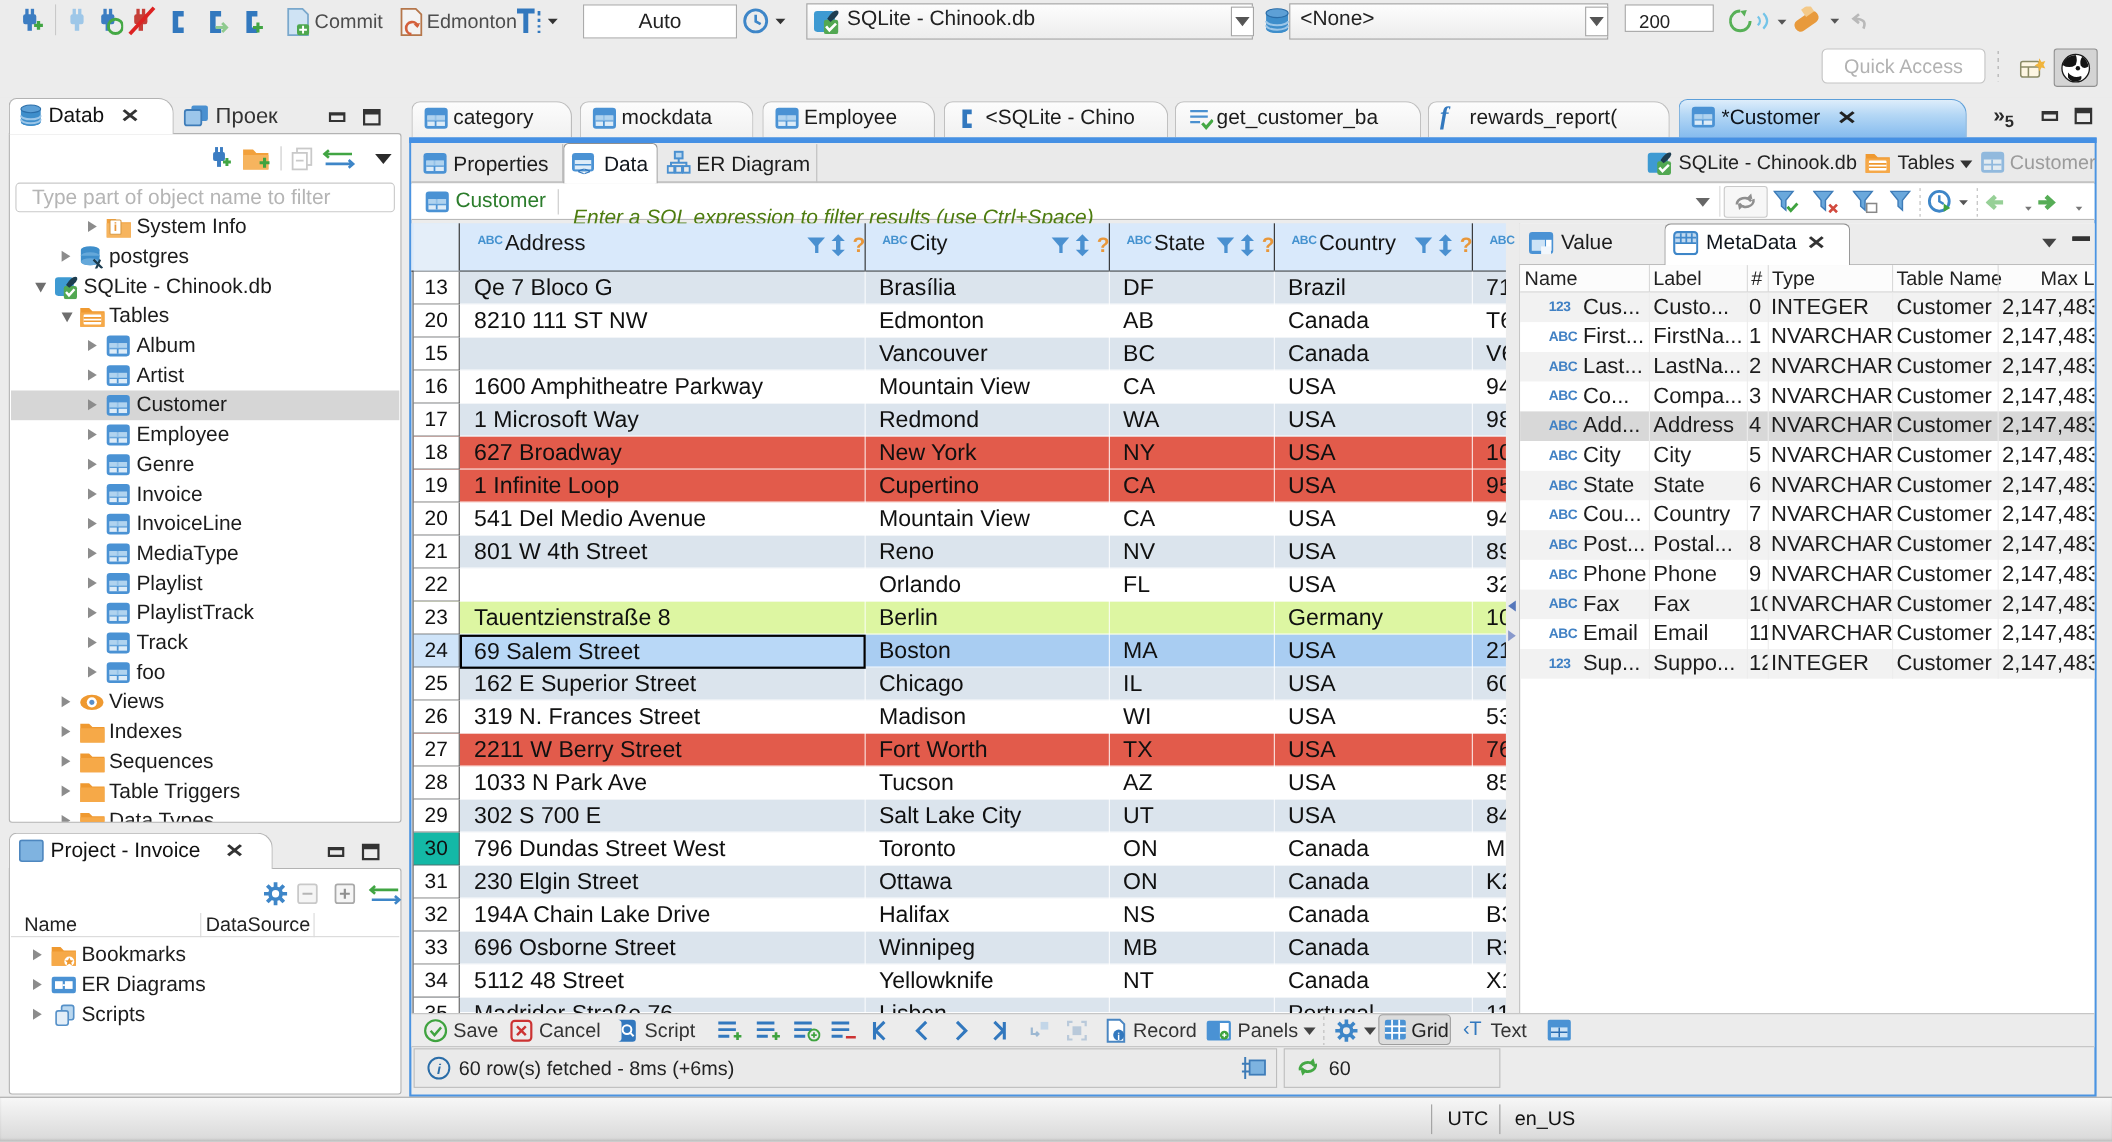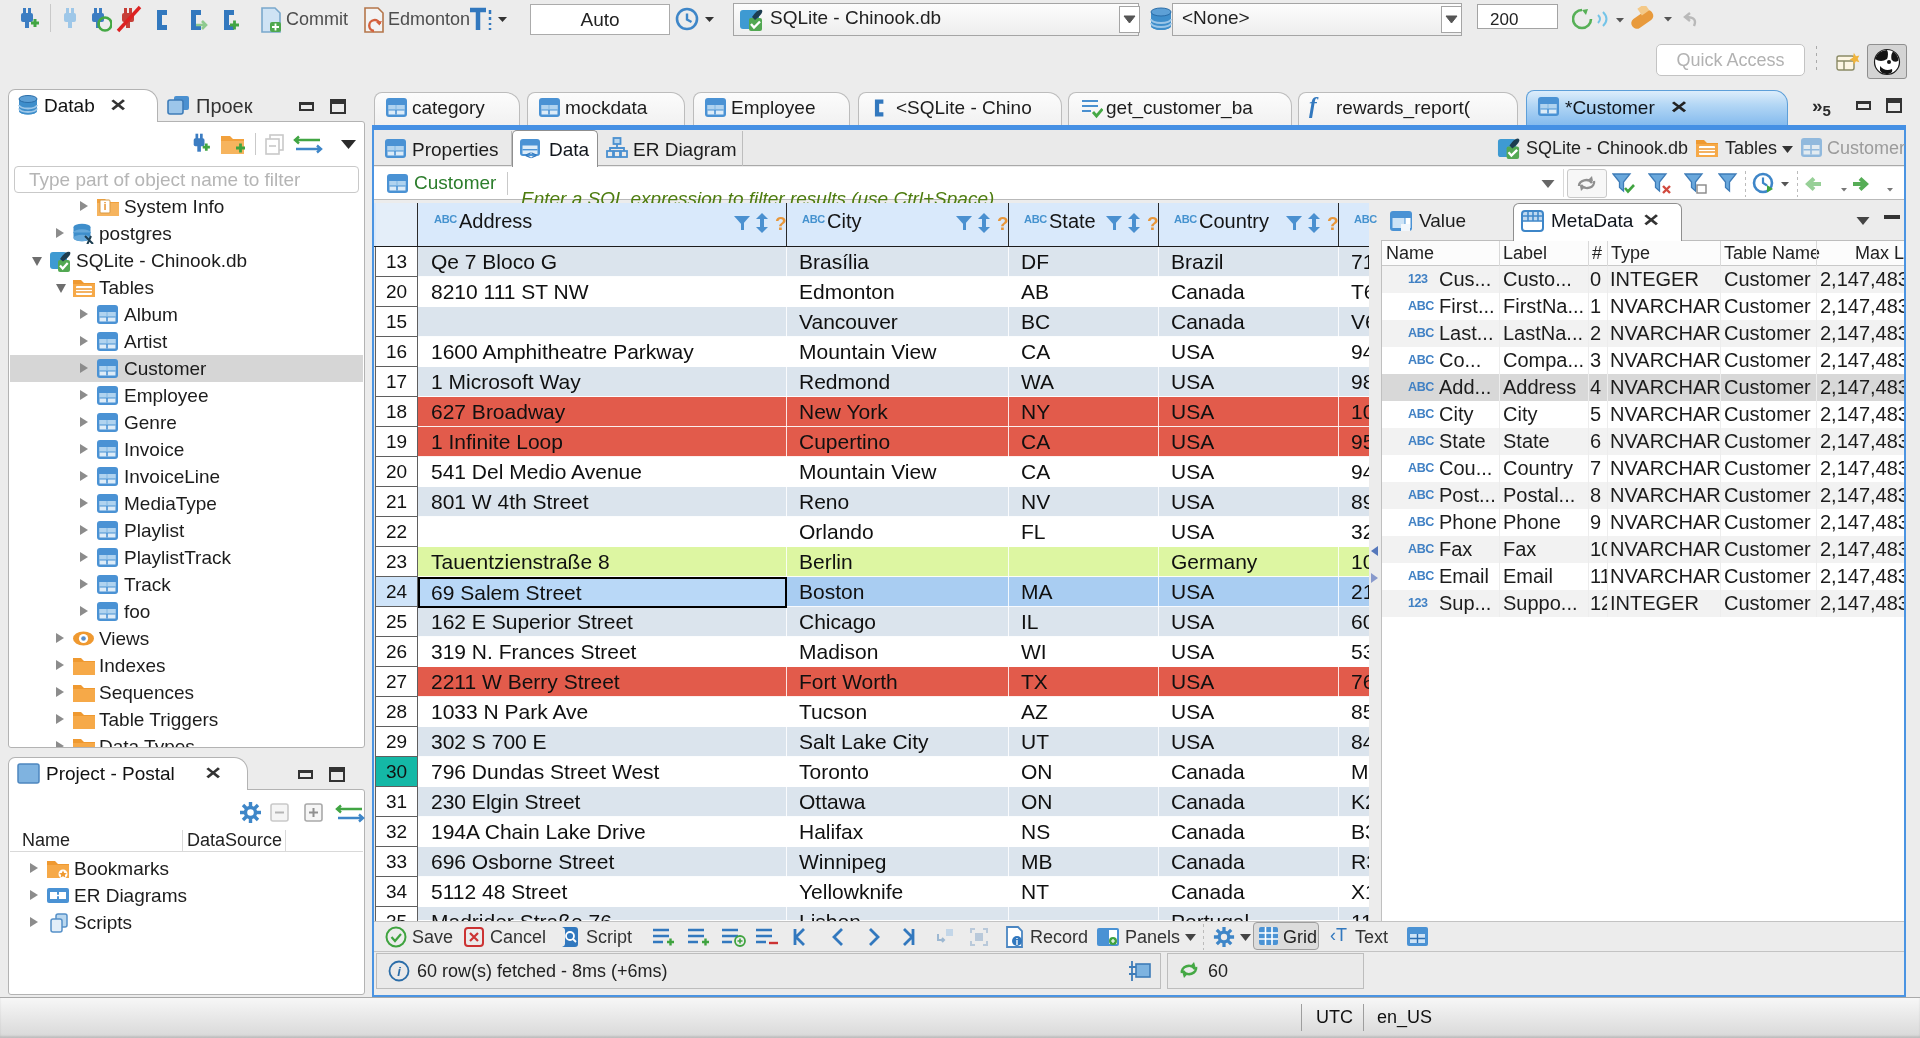--- a/index.html
+++ b/index.html
@@ -390,21 +390,21 @@
 <path d="M1 3 h8 l3 3 h11 v14 h-22 z" fill="#ef9930"></path>
         <path d="M1 7 h22 v13 h-22 z" fill="#f6a948"></path>
       </svg>
       <span class="tx" style="left:89px">Data Types</span>
     </div>
 <div class="abs" style="left:8px;top:789px;width:357px;height:206px;background:#fff;border:1px solid #b3b3b3;border-radius:0 3px 3px 3px;"></div>
 <div class="abs" style="left:8px;top:757px;width:240px;height:33px;background:#fff;border:1px solid #b3b3b3;border-bottom:none;border-radius:7px 14px 0 0;"></div>
 <svg class="abs" style="left:17px;top:763px" width="23" height="21" viewBox="0 0 23 21">
 <rect x="1" y="1" width="21" height="19" rx="2" fill="#7fb3e0" stroke="#4e87bf" stroke-width="1.5"></rect>
     </svg>
-<div class="abs" style="left:46px;top:763px;font-size:19px;color:#111;">Project - Postal</div>
+<div class="abs" style="left:46px;top:763px;font-size:19px;color:#111;">Project - Invoice</div>
 <div class="abs" style="left:206px;top:763px;font-size:17px;color:#333;font-weight:bold;transform:scaleX(1.25);">✕</div>
 <div class="abs" style="left:298px;top:770px;width:15px;height:9px;border:2px solid #333;border-top-width:3px;"></div>
 <div class="abs" style="left:329px;top:767px;width:16px;height:15px;border:2px solid #333;border-top-width:5px;"></div>
 
 <svg class="abs" style="left:238px;top:800px" width="25" height="25" viewBox="0 0 25 25">
 <circle cx="12.5" cy="12.5" r="5" fill="none" stroke="#3e86c8" stroke-width="3.4"></circle>
 <g stroke="#3e86c8" stroke-width="3.4">
         <path d="M12.5 2 v5 M12.5 18 v5 M2 12.5 h5 M18 12.5 h5 M5 5 l3.5 3.5 M16.5 16.5 l3.5 3.5 M20 5 l-3.5 3.5 M8.5 16.5 L5 20"></path>
       </g>
     </svg>

